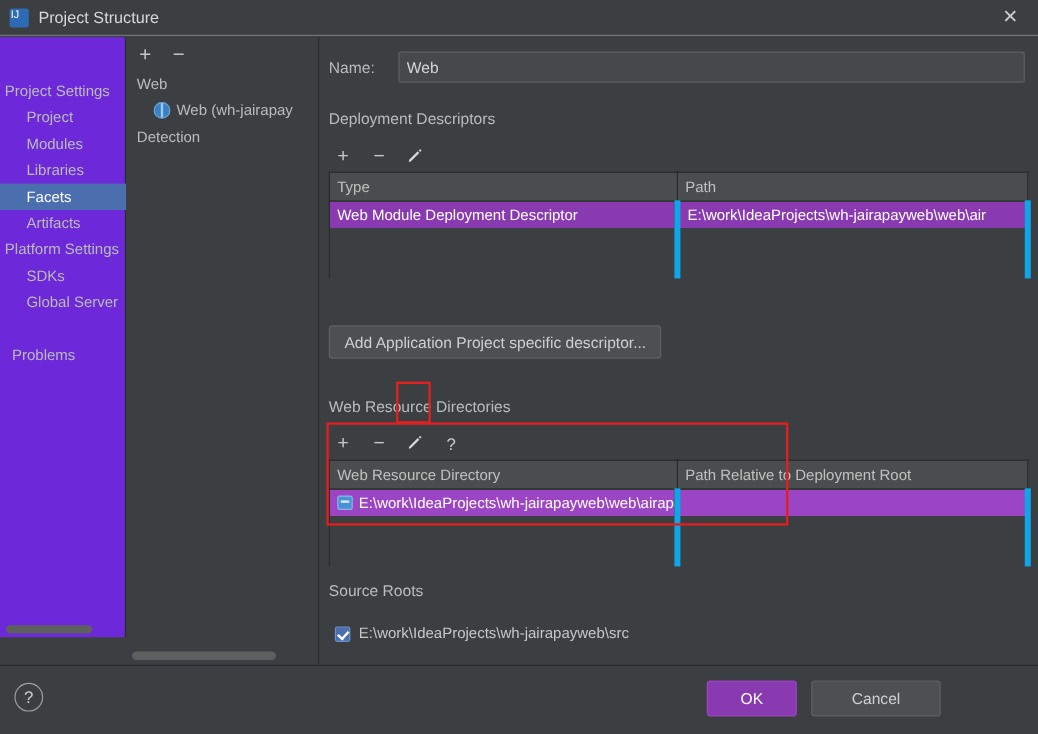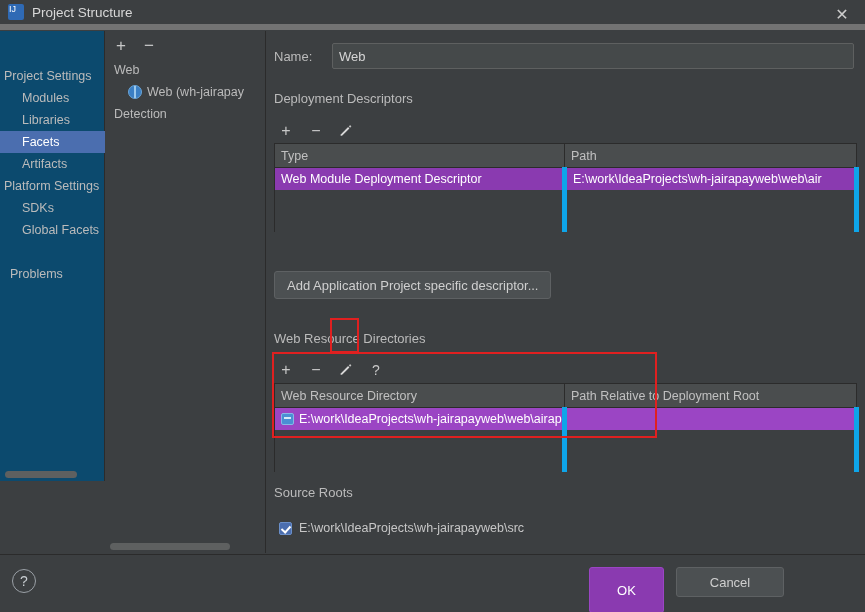--- a/index.html
+++ b/index.html
@@ -15,21 +15,21 @@
   #root {
     position: relative;
     width: 865px; height: 612px;
     background: #3c3f41;
   }
 
   
   .titlebar {
     position: absolute; left: 0; top: 0; width: 865px; height: 30px;
     background: #3c3f41;
-    border-bottom: 6px solid #737373;
+    border-bottom: 1px solid #737373;
     display: flex; align-items: center;
   }
   .app-icon {
     width: 16px; height: 16px; margin-left: 8px; margin-right: 8px;
     background: #2f6ab5;
     border-radius: 2px;
     position: relative;
     flex: 0 0 auto;
   }
   .app-icon::before {
@@ -42,22 +42,22 @@
     font-size: 13.5px; color: #d8d8d8;
   }
   .win-close {
     position: absolute; right: 0; top: 0; width: 46px; height: 30px;
     display: flex; align-items: center; justify-content: center;
     color: #cccccc; font-size: 16px; line-height: 1;
   }
 
   
   .left-pane {
-    position: absolute; left: 0; top: 31px; width: 105px; height: 450px;
-    background: #0c4a6e;
+    position: absolute; left: 0; top: 31px; width: 105px; height: 500px;
+    background: #6d28d9;
     border-right: 1px solid #2b2b2b;
   }
   .tree-item {
     height: 22px; display: flex; align-items: center;
     padding-left: 22px; white-space: nowrap;
     font-size: 12.5px; color: #bbbbbb;
   }
   .tree-group {
     height: 22px; display: flex; align-items: center;
     padding-left: 4px; white-space: nowrap;
@@ -198,21 +198,21 @@
     position: absolute; left: 0; top: 554px; width: 865px; height: 58px;
     background: #3c3f41; border-top: 1px solid #2b2b2b;
   }
   .help-circle {
     position: absolute; left: 12px; top: 14px;
     width: 24px; height: 24px; border-radius: 50%;
     border: 1.5px solid #9aa0a6; color: #c8cdd1;
     font-size: 14px; text-align: center; line-height: 22px;
   }
   .btn-ok {
-    position: absolute; left: 589px; top: 12px; width: 75px; height: 46px;
+    position: absolute; left: 589px; top: 12px; width: 75px; height: 30px;
     background: #8a3ab0; border: 1px solid #9b45c4; border-radius: 3px;
     color: #ffffff; font-size: 13px;
     display: flex; align-items: center; justify-content: center;
   }
   .btn-cancel {
     position: absolute; left: 676px; top: 12px; width: 108px; height: 30px;
     background: #4c5052; border: 1px solid #5e6163; border-radius: 3px;
     color: #cfcfcf; font-size: 13px;
     display: flex; align-items: center; justify-content: center;
   }
@@ -240,27 +240,28 @@
 <div id="root">
 
   <div class="titlebar">
     <div class="app-icon"></div>
     <div class="title-text">Project Structure</div>
     <div class="win-close">✕</div>
   </div>
 
   <div class="left-pane">
     <div class="tree-group" style="margin-top:34px;">Project Settings</div>
+    <div class="tree-item">Project</div>
     <div class="tree-item">Modules</div>
     <div class="tree-item">Libraries</div>
     <div class="tree-item selected">Facets</div>
     <div class="tree-item">Artifacts</div>
     <div class="tree-group">Platform Settings</div>
     <div class="tree-item">SDKs</div>
-    <div class="tree-item">Global Facets</div>
+    <div class="tree-item">Global Server</div>
     <div class="tree-group" style="margin-top:22px; padding-left:10px;">Problems</div>
     <div class="left-scroll"></div>
   </div>
 
   <div class="mid-pane">
     <div class="mid-toolbar">
       <div class="tb-btn">+</div>
       <div class="tb-btn">−</div>
     </div>
     <div class="mid-row lvl1">

